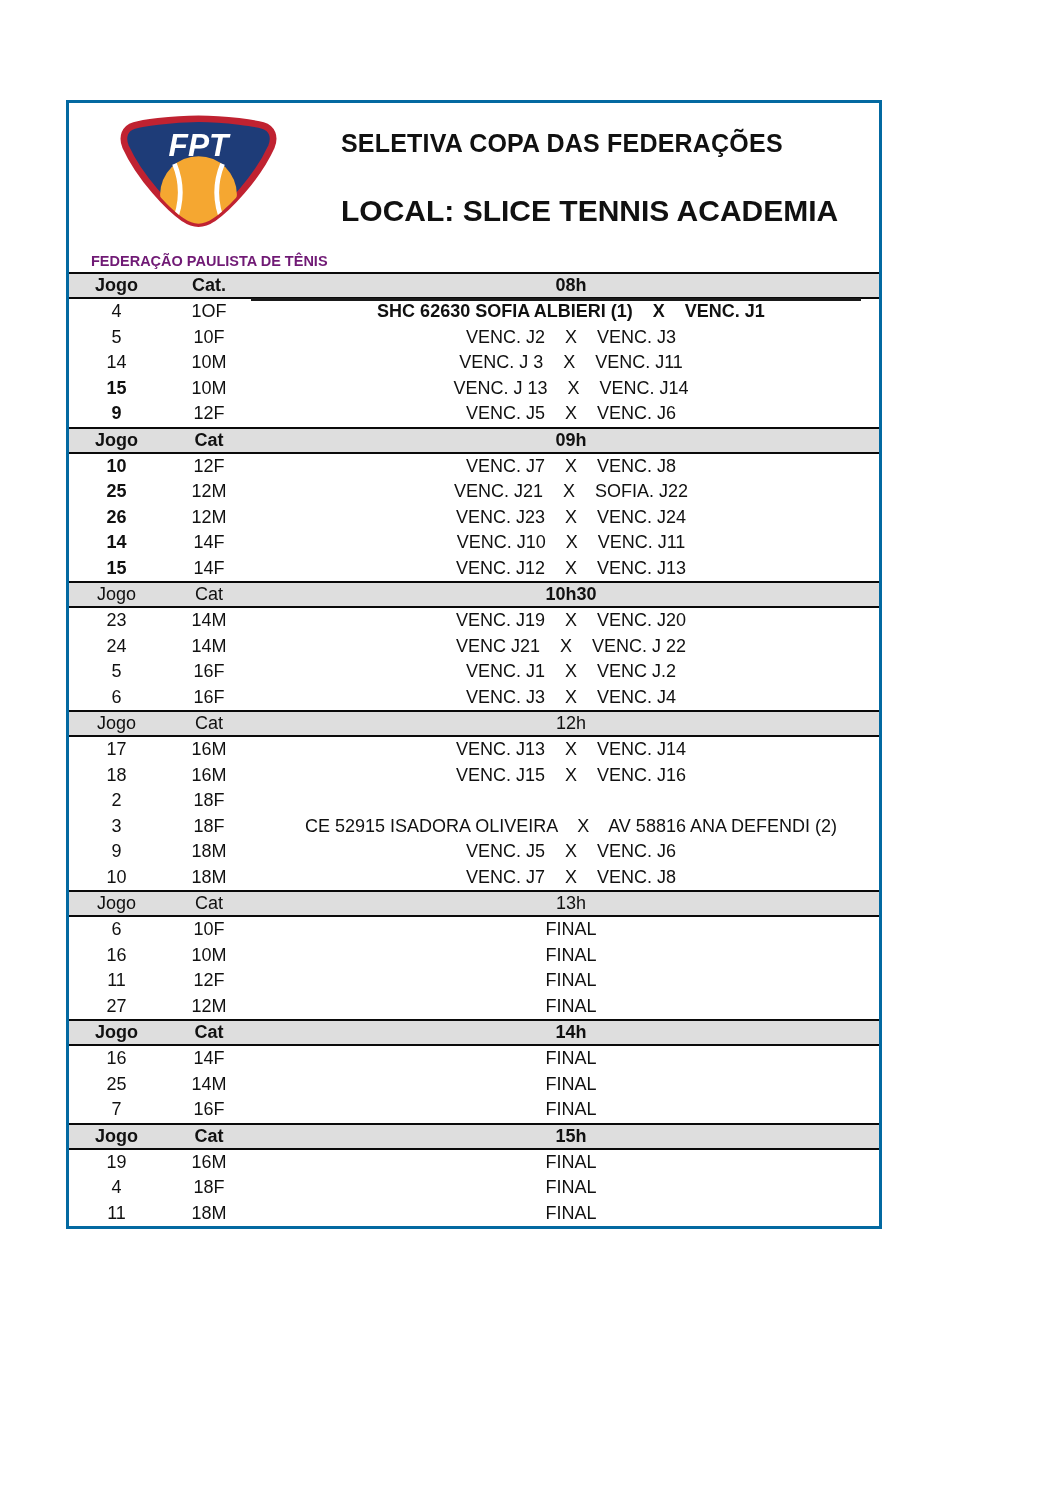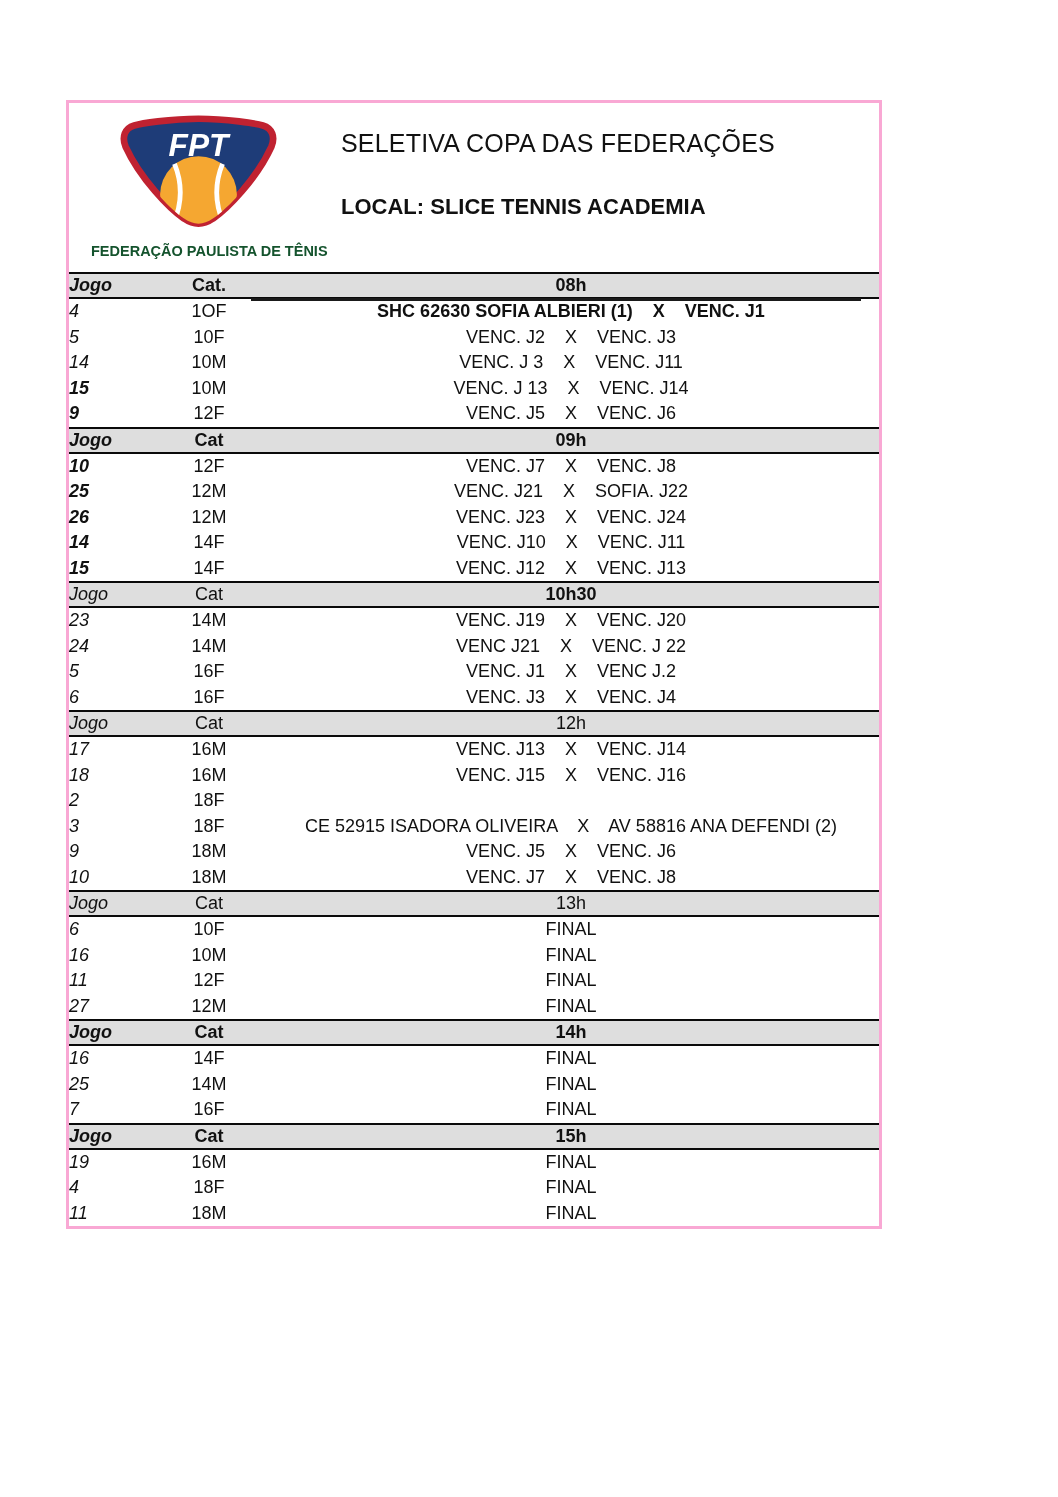--- a/index.html
+++ b/index.html
@@ -1,28 +1,28 @@
 <!DOCTYPE html>
 <html><head>
 <meta charset="utf-8">
 <style>
   html,body{margin:0;padding:0;background:#fff;}
   .page{position:relative;width:1058px;height:1497px;background:#ffffff;overflow:hidden;
         font-family:"Liberation Sans","DejaVu Sans",sans-serif;color:#111;}
-  .outer{position:absolute;left:66px;top:100px;width:816px;border:3px solid #f9a8d4;box-sizing:border-box;background:#fff;}
+  .outer{position:absolute;left:66px;top:100px;width:816px;border:3px solid #0369a1;box-sizing:border-box;background:#fff;}
   .head-area{position:relative;height:169px;background:#fff;}
   .logo-block{position:absolute;left:22px;top:10px;width:215px;text-align:center;}
-  .logo-caption{margin-top:6px;font-size:14.5px;font-weight:bold;color:#14532d;letter-spacing:0px;white-space:nowrap;}
+  .logo-caption{margin-top:16px;font-size:14.5px;font-weight:bold;color:#701a75;letter-spacing:0px;white-space:nowrap;}
   .titles{position:absolute;left:272px;top:26px;}
-  .page-title{font-size:25px;font-weight:normal;margin:0;letter-spacing:0.2px;}
-  .page-subtitle{font-size:22px;font-weight:bold;margin:36px 0 0 0;}
+  .page-title{font-size:25px;font-weight:bold;margin:0;letter-spacing:0.2px;}
+  .page-subtitle{font-size:30px;font-weight:bold;margin:36px 0 0 0;}
   .sec-header{display:flex;align-items:center;height:27px;background:#dedede;
               border-top:2px solid #0a0a0a;border-bottom:2px solid #0a0a0a;font-size:18px;box-sizing:border-box;}
   .t-row{display:flex;align-items:center;height:25.5px;font-size:18px;position:relative;background:#fff;}
-  .col-jogo{width:95px;text-align:left;flex:none;font-style:italic;}
+  .col-jogo{width:95px;text-align:center;flex:none;}
   .col-cat{width:90px;text-align:center;flex:none;}
   .col-match{width:634px;text-align:center;flex:none;white-space:pre;}
   .col-spacer{flex:1;}
   .b{font-weight:bold;}
   .top-line{position:absolute;left:182px;right:18px;top:-1px;height:3px;background:#1a1a1a;}
 </style>
 </head>
 <body>
 
 <div class="page">

